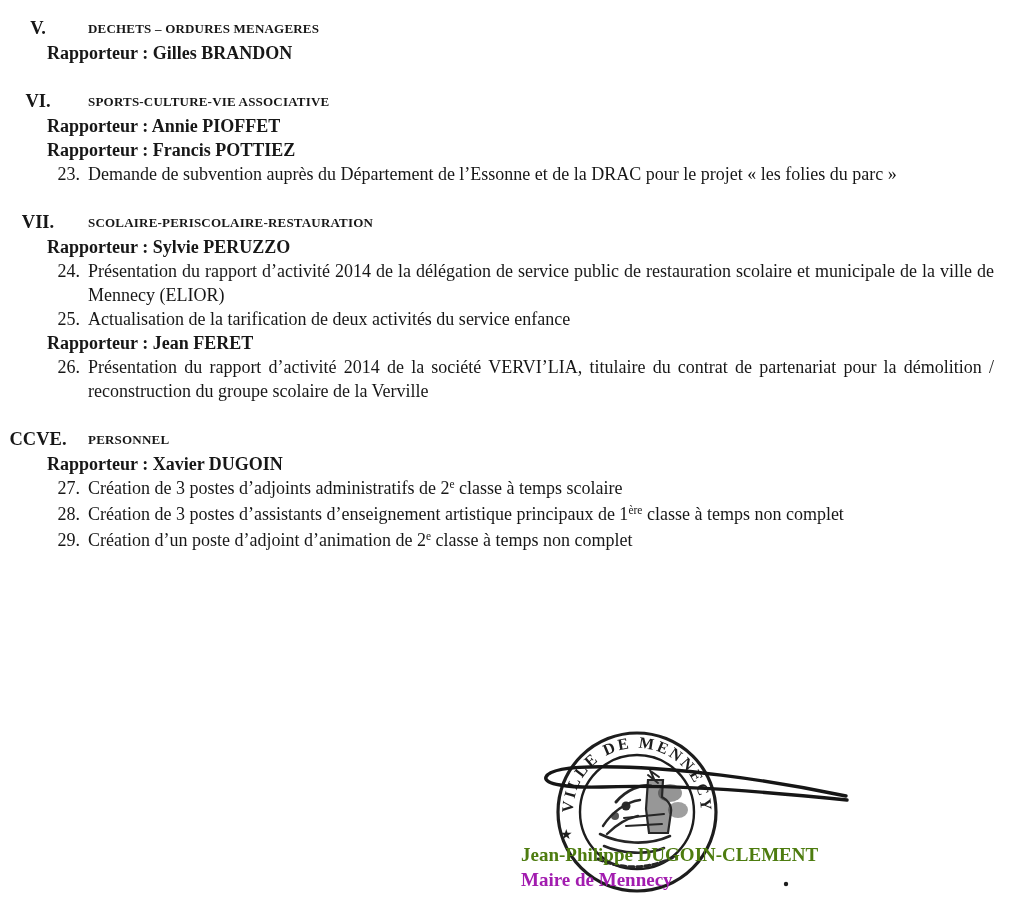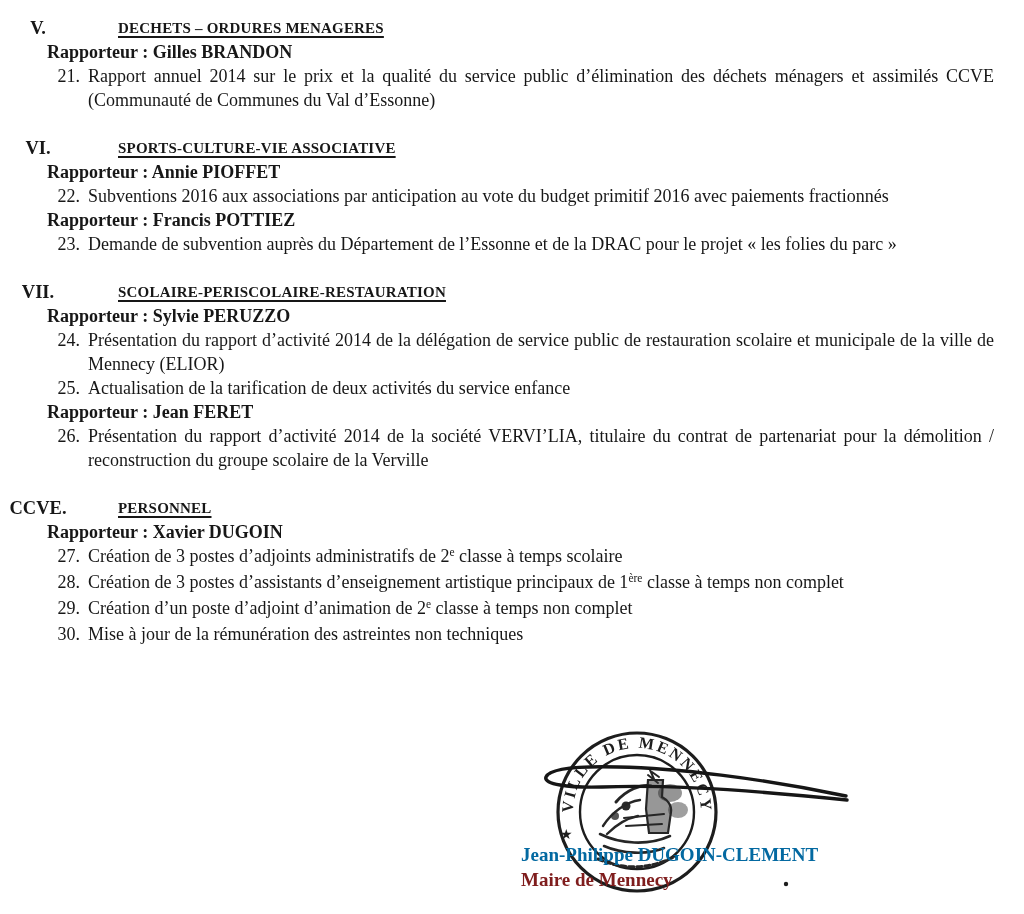--- a/index.html
+++ b/index.html
@@ -22,26 +22,24 @@
     left: 0; top: 0;
     width: 76px;
     text-align: center;
     font-weight: bold;
     font-size: 18.5px;
     line-height: 24px;
   }
   .sec-head { margin-left: 88px; line-height: 24px; }
   .sec-title {
     font-weight: bold;
-    font-size: 15px;
+    font-size: 13px;
     letter-spacing: 0.2px;
-    text-decoration: underline;
     text-decoration-thickness: 2px;
     text-underline-offset: 3px;
-    margin-left: 30px;
   }
   .rap {
     margin-left: 47px;
     font-weight: bold;
     font-size: 18px;
     line-height: 24px;
   }
   .item { position: relative; }
   .item .num {
     position: absolute;
@@ -65,55 +63,47 @@
   }
 
   .sig-block { position: absolute; left: 0; top: 0; width: 1024px; height: 914px; pointer-events: none; }
   .stamp-svg { position: absolute; left: 500px; top: 730px; }
   .signer-name {
     position: absolute;
     left: 521px; top: 843px;
     font-weight: bold;
     font-size: 19px;
     line-height: 24px;
-    color: #0369a1;
+    color: #4d7c0f;
   }
   .signer-title {
     position: absolute;
     left: 521px; top: 868px;
     font-weight: bold;
     font-size: 19px;
     line-height: 24px;
-    color: #7f1d1d;
+    color: #a21caf;
   }
 </style>
 </head>
 <body>
 
 <div class="page">
   <div class="content">
 
     <section class="sec">
       <span class="roman">V.</span>
       <div class="sec-head"><span class="sec-title">DECHETS – ORDURES MENAGERES</span></div>
       <div class="rap">Rapporteur : Gilles BRANDON</div>
-      <div class="item">
-        <span class="num">21.</span>
-        <div class="txt">Rapport annuel 2014 sur le prix et la qualité du service public d’élimination des déchets ménagers et assimilés CCVE (Communauté de Communes du Val d’Essonne)</div>
-      </div>
     </section>
 
     <section class="sec">
       <span class="roman">VI.</span>
       <div class="sec-head"><span class="sec-title">SPORTS-CULTURE-VIE ASSOCIATIVE</span></div>
       <div class="rap">Rapporteur : Annie PIOFFET</div>
-      <div class="item">
-        <span class="num">22.</span>
-        <div class="txt">Subventions 2016 aux associations par anticipation au vote du budget primitif 2016 avec paiements fractionnés</div>
-      </div>
       <div class="rap">Rapporteur : Francis POTTIEZ</div>
       <div class="item">
         <span class="num">23.</span>
         <div class="txt">Demande de subvention auprès du Département de l’Essonne et de la DRAC pour le projet « les folies du parc »</div>
       </div>
     </section>
 
     <section class="sec">
       <span class="roman">VII.</span>
       <div class="sec-head"><span class="sec-title">SCOLAIRE-PERISCOLAIRE-RESTAURATION</span></div>
@@ -142,24 +132,20 @@
         <div class="txt"><span>Création de 3 postes d’adjoints administratifs de 2</span><span class="sup">e</span><span> classe à temps scolaire</span></div>
       </div>
       <div class="item">
         <span class="num">28.</span>
         <div class="txt"><span>Création de 3 postes d’assistants d’enseignement artistique principaux de 1</span><span class="sup">ère</span><span> classe à temps non complet</span></div>
       </div>
       <div class="item">
         <span class="num">29.</span>
         <div class="txt"><span>Création d’un poste d’adjoint d’animation de 2</span><span class="sup">e</span><span> classe à temps non complet</span></div>
       </div>
-      <div class="item">
-        <span class="num">30.</span>
-        <div class="txt">Mise à jour de la rémunération des astreintes non techniques</div>
-      </div>
     </section>
   </div>
 
   <div class="sig-block">
     <svg class="stamp-svg" width="370" height="180" viewBox="0 0 370 180" xmlns="http://www.w3.org/2000/svg">
       <g fill="none" stroke="#1d1d1d">
         <circle cx="137" cy="82" r="79" stroke-width="3.2"></circle>
         <circle cx="137" cy="82" r="57" stroke-width="2.4"></circle>
       </g>
       <defs>

